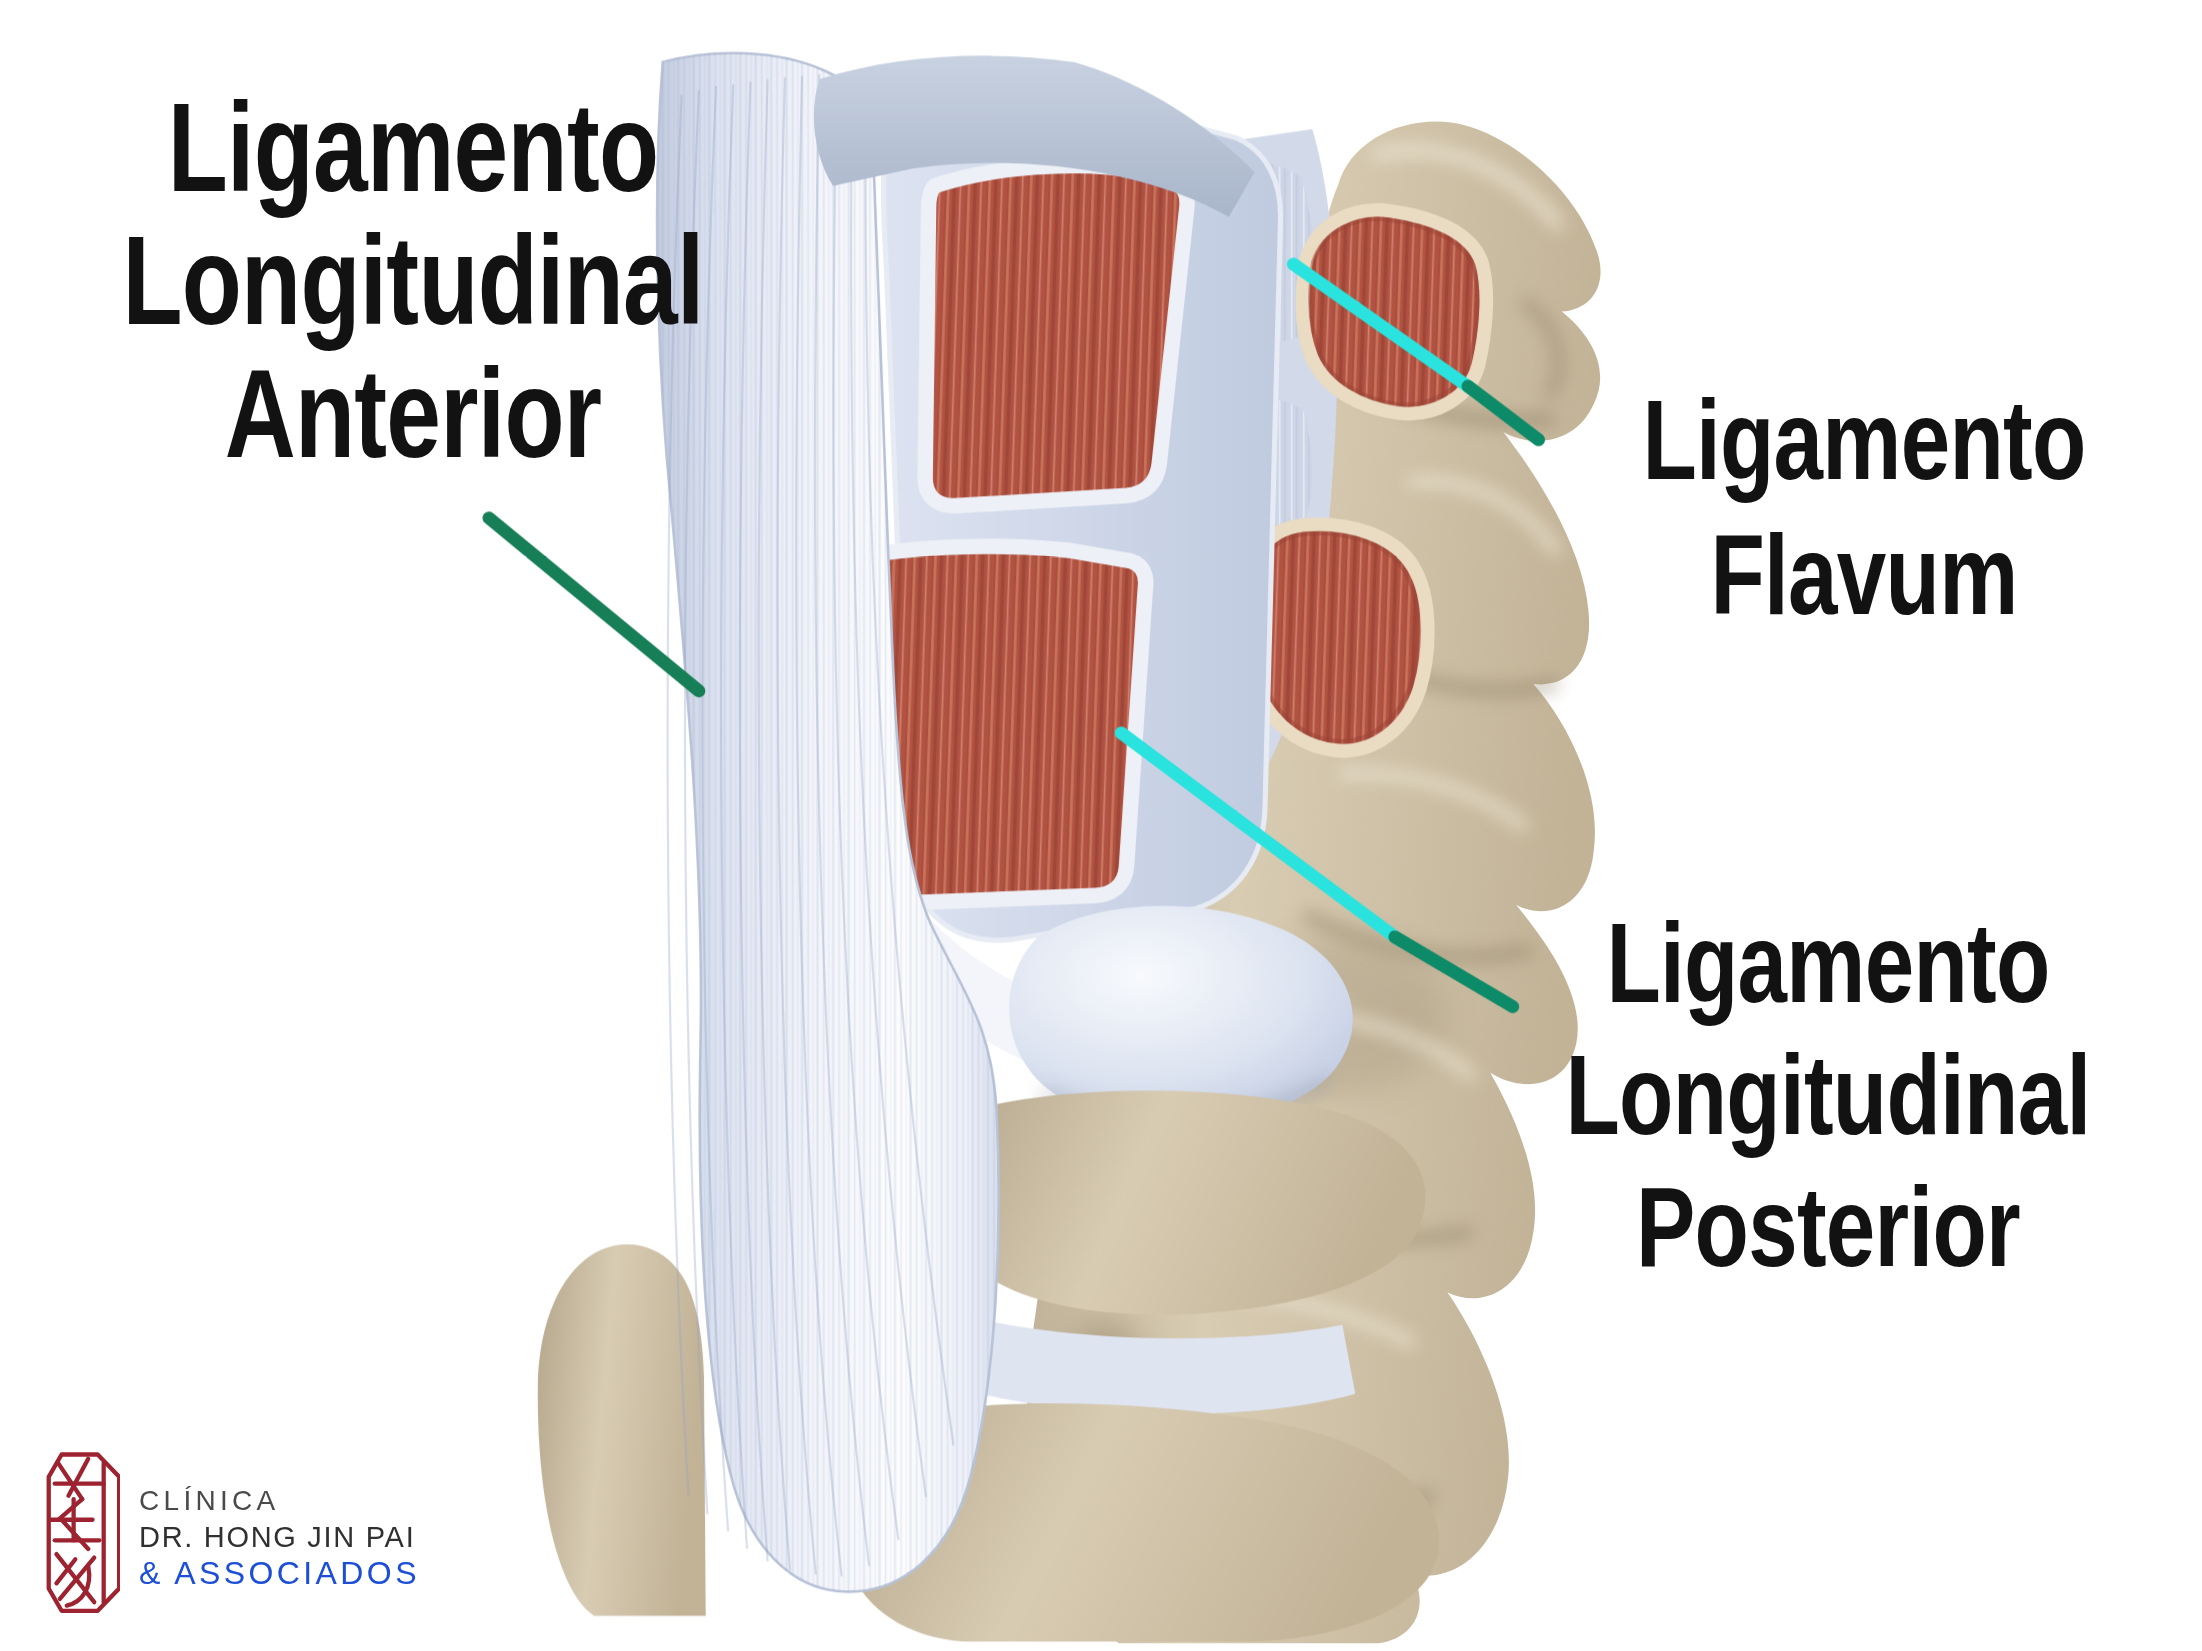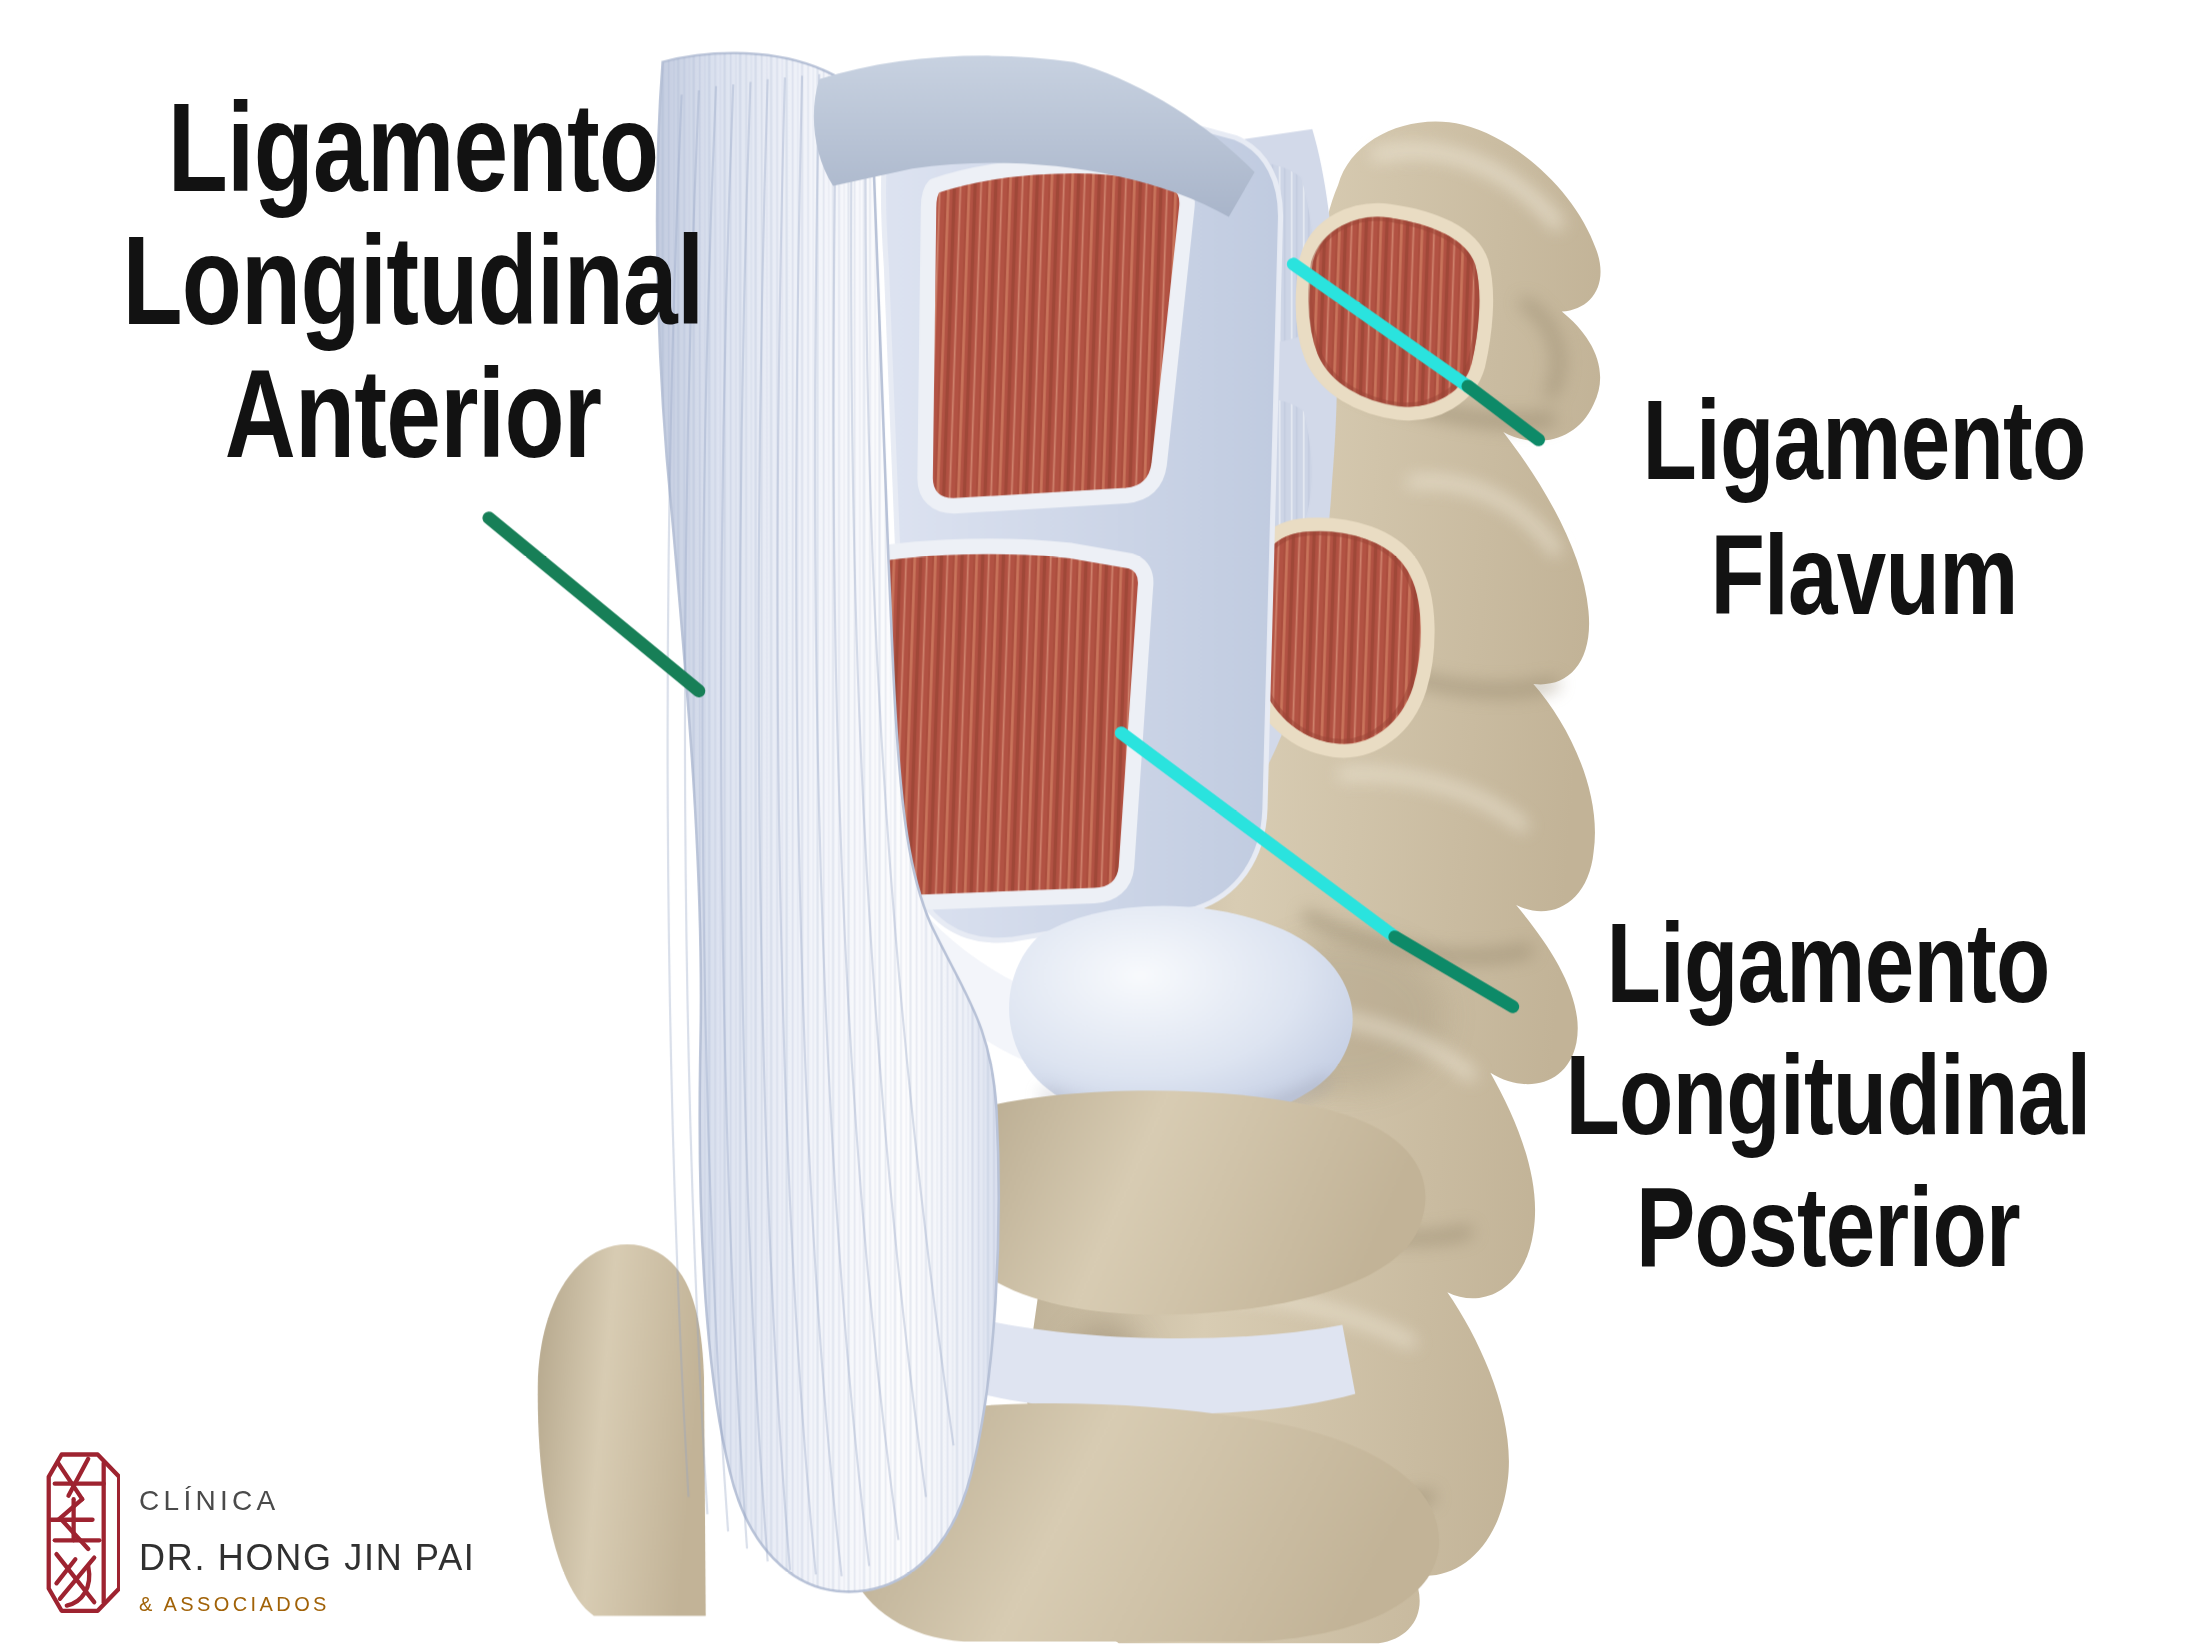--- a/index.html
+++ b/index.html
@@ -13,22 +13,22 @@
   }
   .label span{display:block;}
   #label-anterior{left:26px;top:81px;width:774px;font-size:126px;line-height:133px;}
   #label-flavum{left:1520px;top:372px;width:688px;font-size:114px;line-height:135px;}
   #label-posterior{left:1484px;top:897px;width:688px;font-size:114px;line-height:132px;}
   #illustration{position:absolute;left:0;top:0;}
   #logo{position:absolute;left:41px;top:1449px;display:flex;align-items:flex-start;}
   #logo-emblem{width:79px;height:169px;}
   #logo-text{margin-left:19px;padding-top:36px;color:#3f3f3f;}
   #logo-line1{font-size:28px;letter-spacing:4.3px;color:#4a4a4a;}
-  #logo-line2{font-size:36px;letter-spacing:1.7px;margin-top:20px;color:#303030;}
-  #logo-line3{font-size:20px;letter-spacing:3.4px;margin-top:14px;color:#a16207;}
+  #logo-line2{font-size:29px;letter-spacing:1.7px;margin-top:4px;color:#303030;}
+  #logo-line3{font-size:32px;letter-spacing:3.4px;margin-top:1px;color:#1d4ed8;}
 </style>
 </head>
 <body>
 
 <svg id="illustration" width="2203" height="1651" viewBox="0 0 2560 1919">
   <defs>
     <linearGradient id="bandG" x1="0" y1="0" x2="1" y2="0">
       <stop offset="0" stop-color="#c3cce0"></stop>
       <stop offset="0.18" stop-color="#dde3f0"></stop>
       <stop offset="0.45" stop-color="#f2f4fa"></stop>

